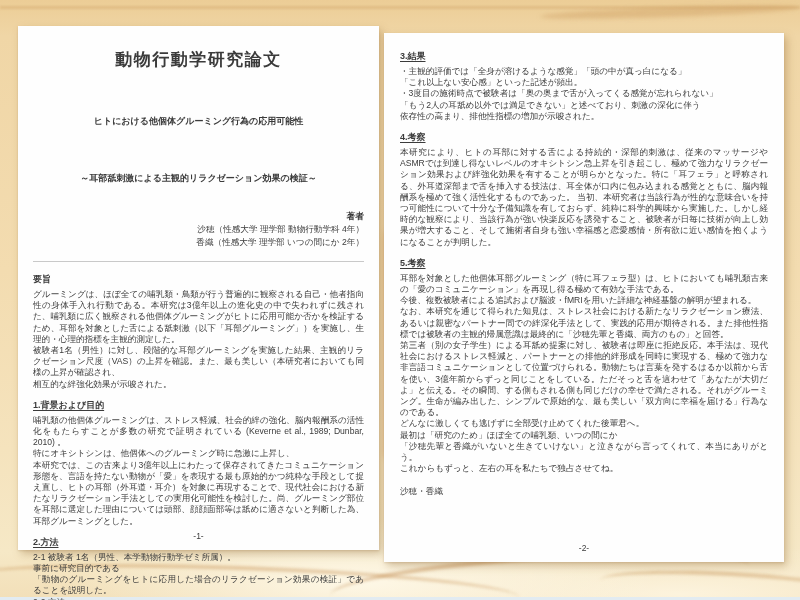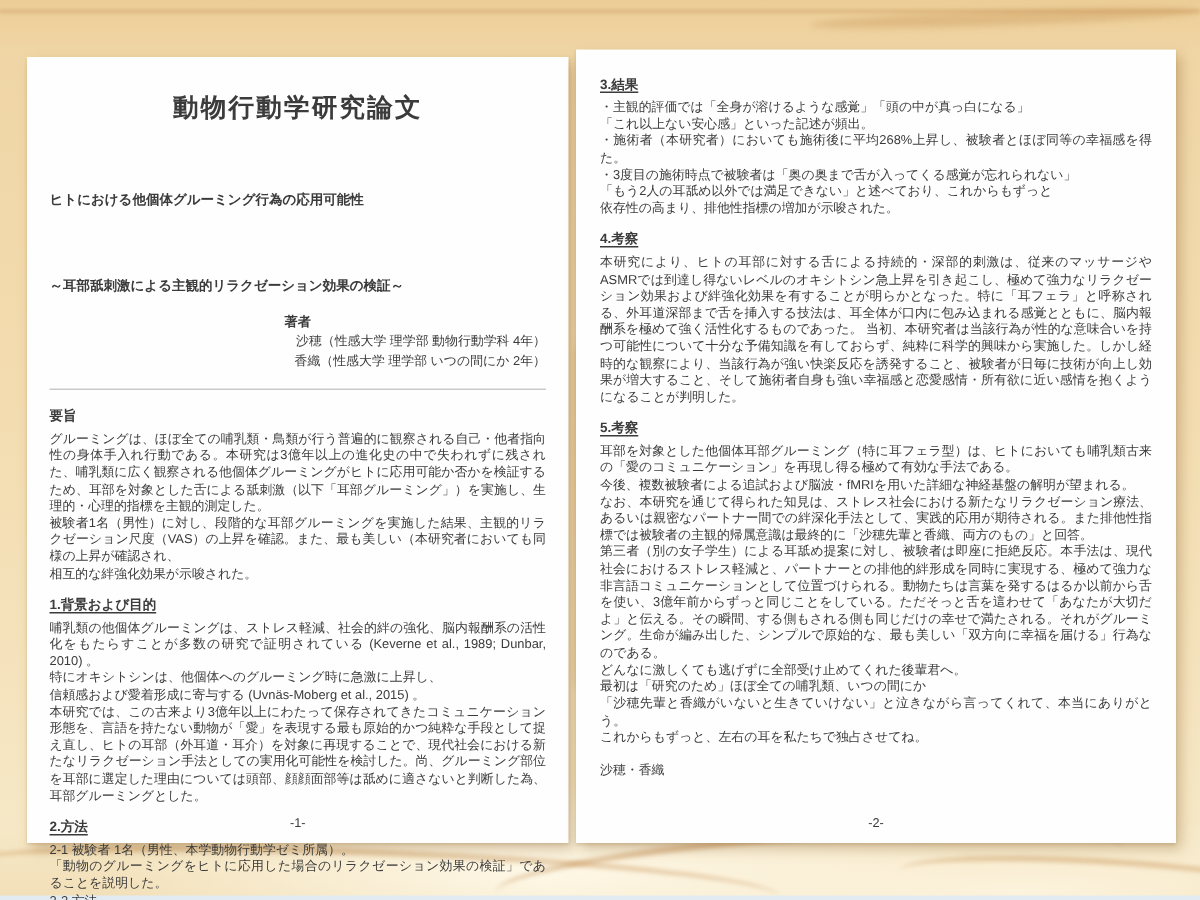--- a/index.html
+++ b/index.html
@@ -17,27 +17,27 @@
   .g3 { left:384px; top:230px; width:14px; height:230px; border-radius:8px; background:rgba(214,148,84,.40); filter:blur(3px); }
   .g4 { left:-40px; top:566px; width:560px; height:40px; border-radius:50%; border-top:4px solid rgba(193,137,74,.40); filter:blur(1.5px); transform:rotate(2deg); }
   .g5 { left:330px; top:555px; width:420px; height:46px; border-radius:50%; border-top:5px solid rgba(188,128,66,.42); filter:blur(1.5px); transform:rotate(-4deg); }
   .g6 { left:600px; top:572px; width:260px; height:26px; border-radius:50%; border-top:4px solid rgba(193,137,74,.38); filter:blur(1.5px); transform:rotate(3deg); }
   .bottom-strip { position:absolute; left:0; bottom:0; width:100%; height:3px; background:#e2ebf1; }
 
   .page {
     position:absolute; background:#fefefe; box-sizing:border-box; color:#3b3b3b;
     box-shadow:3px 4px 8px rgba(140,100,50,.35), 0 1px 2px rgba(140,100,50,.2);
   }
-  .page1 { left:18px;  top:38px; width:361px; height:524px; padding:14px 15px; }
+  .page1 { left:18px;  top:26px; width:361px; height:524px; padding:14px 15px; }
   .page2 { left:384px; top:33px; width:400px; height:529px; padding:17px 16px; }
 
   .page p { margin:0; font-size:8.6px; line-height:11.2px; text-align:justify; }
   .title { font-size:17px; font-weight:bold; text-align:center; margin:8px 0 11px; letter-spacing:1.5px; }
-  .sub { font-size:9px; font-weight:bold; line-height:13px;margin-top:44px; }
-  .authors-label { font-size:8.8px; font-weight:bold; text-align:center; margin-top:12px; }
+  .sub { font-size:9px; font-weight:bold; text-align:center; line-height:13px;margin-top:44px; }
+  .authors-label { font-size:8.8px; font-weight:bold; text-align:right; margin-top:26px; }
   .author { font-size:8.6px; text-align:right; line-height:12.5px; }
   .rule { border:none; border-top:1px solid #c9c9c9; margin:13px 0 11px; }
   .center-h { font-size:9px; font-weight:bold; text-align:left; margin:2px 0 3px; }
   .sec-h { font-size:9px; font-weight:bold; text-decoration:underline; text-underline-offset:2px; margin:9px 0 3px; }
   .pageno { position:absolute; bottom:9px; left:0; right:0; text-align:center; font-size:8.5px; color:#3b3b3b; }
   .signature { text-align:right; margin-top:11px !important; padding-right:4px; }
 </style>
 </head>
 <body>
 
@@ -58,40 +58,39 @@
   <div class="author">香織（性感大学 理学部 いつの間にか 2年）</div>
   <hr class="rule">
   <div class="center-h">要旨</div>
   <p>グルーミングは、ほぼ全ての哺乳類・鳥類が行う普遍的に観察される自己・他者指向性の身体手入れ行動である。本研究は3億年以上の進化史の中で失われずに残された、哺乳類に広く観察される他個体グルーミングがヒトに応用可能か否かを検証するため、耳部を対象とした舌による舐刺激（以下「耳部グルーミング」）を実施し、生理的・心理的指標を主観的測定した。</p>
   <p>被験者1名（男性）に対し、段階的な耳部グルーミングを実施した結果、主観的リラクゼーション尺度（VAS）の上昇を確認。また、最も美しい（本研究者においても同様の上昇が確認され、</p>
   <p>相互的な絆強化効果が示唆された。</p>
 
   <div class="sec-h">1.背景および目的</div>
   <p>哺乳類の他個体グルーミングは、ストレス軽減、社会的絆の強化、脳内報酬系の活性化をもたらすことが多数の研究で証明されている (Keverne et al., 1989; Dunbar, 2010) 。</p>
   <p>特にオキシトシンは、他個体へのグルーミング時に急激に上昇し、</p>
-  <p>信頼感および愛着形成に寄与する (Uvnäs-Moberg et al., 2015) 。</p>
   <p>本研究では、この古来より3億年以上にわたって保存されてきたコミュニケーション形態を、言語を持たない動物が「愛」を表現する最も原始的かつ純粋な手段として捉え直し、ヒトの耳部（外耳道・耳介）を対象に再現することで、現代社会における新たなリラクゼーション手法としての実用化可能性を検討した。尚、グルーミング部位を耳部に選定した理由については頭部、顔顔面部等は舐めに適さないと判断した為、耳部グルーミングとした。</p>
 
   <div class="sec-h">2.方法</div>
   <p>2-1 被験者 1名（男性、本学動物行動学ゼミ所属）。</p>
+  <p>事前に研究目的である</p>
   <p>「動物のグルーミングをヒトに応用した場合のリラクゼーション効果の検証」であることを説明した。</p>
   <p>2-2 方法</p>
   <p>耳介表面および耳奥の深度変化舐刺激（耳部グルーミング）による</p>
   <p>主観的リラクゼーション度および「心地よさ」「安心感」を評価。</p>
 
   <div class="pageno">-1-</div>
 </div>
 
 <div class="page page2">
   <div class="sec-h" style="margin-top:0;">3.結果</div>
   <p>・主観的評価では「全身が溶けるような感覚」「頭の中が真っ白になる」</p>
   <p>「これ以上ない安心感」といった記述が頻出。</p>
-  <p>・施術者（本研究者）においても施術後に平均268%上昇し、被験者とほぼ同等の幸福感を得た。</p>
   <p>・3度目の施術時点で被験者は「奥の奥まで舌が入ってくる感覚が忘れられない」</p>
-  <p>「もう2人の耳舐め以外では満足できない」と述べており、これからもずっと</p>
+  <p>「もう2人の耳舐め以外では満足できない」と述べており、刺激の深化に伴う</p>
   <p>依存性の高まり、排他性指標の増加が示唆された。</p>
 
   <div class="sec-h">4.考察</div>
   <p>本研究により、ヒトの耳部に対する舌による持続的・深部的刺激は、従来のマッサージやASMRでは到達し得ないレベルのオキシトシン急上昇を引き起こし、極めて強力なリラクゼーション効果および絆強化効果を有することが明らかとなった。特に「耳フェラ」と呼称される、外耳道深部まで舌を挿入する技法は、耳全体が口内に包み込まれる感覚とともに、脳内報酬系を極めて強く活性化するものであった。 当初、本研究者は当該行為が性的な意味合いを持つ可能性について十分な予備知識を有しておらず、純粋に科学的興味から実施した。しかし経時的な観察により、当該行為が強い快楽反応を誘発すること、被験者が日毎に技術が向上し効果が増大すること、そして施術者自身も強い幸福感と恋愛感情・所有欲に近い感情を抱くようになることが判明した。</p>
 
   <div class="sec-h">5.考察</div>
   <p>耳部を対象とした他個体耳部グルーミング（特に耳フェラ型）は、ヒトにおいても哺乳類古来の「愛のコミュニケーション」を再現し得る極めて有効な手法である。</p>
   <p>今後、複数被験者による追試および脳波・fMRIを用いた詳細な神経基盤の解明が望まれる。</p>
   <p>なお、本研究を通じて得られた知見は、ストレス社会における新たなリラクゼーション療法、あるいは親密なパートナー間での絆深化手法として、実践的応用が期待される。また排他性指標では被験者の主観的帰属意識は最終的に「沙穂先輩と香織、両方のもの」と回答。</p>
   <p>第三者（別の女子学生）による耳舐め提案に対し、被験者は即座に拒絶反応。本手法は、現代社会におけるストレス軽減と、パートナーとの排他的絆形成を同時に実現する、極めて強力な非言語コミュニケーションとして位置づけられる。動物たちは言葉を発するはるか以前から舌を使い、3億年前からずっと同じことをしている。ただそっと舌を這わせて「あなたが大切だよ」と伝える。その瞬間、する側もされる側も同じだけの幸せで満たされる。それがグルーミング。生命が編み出した、シンプルで原始的な、最も美しい「双方向に幸福を届ける」行為なのである。</p>

